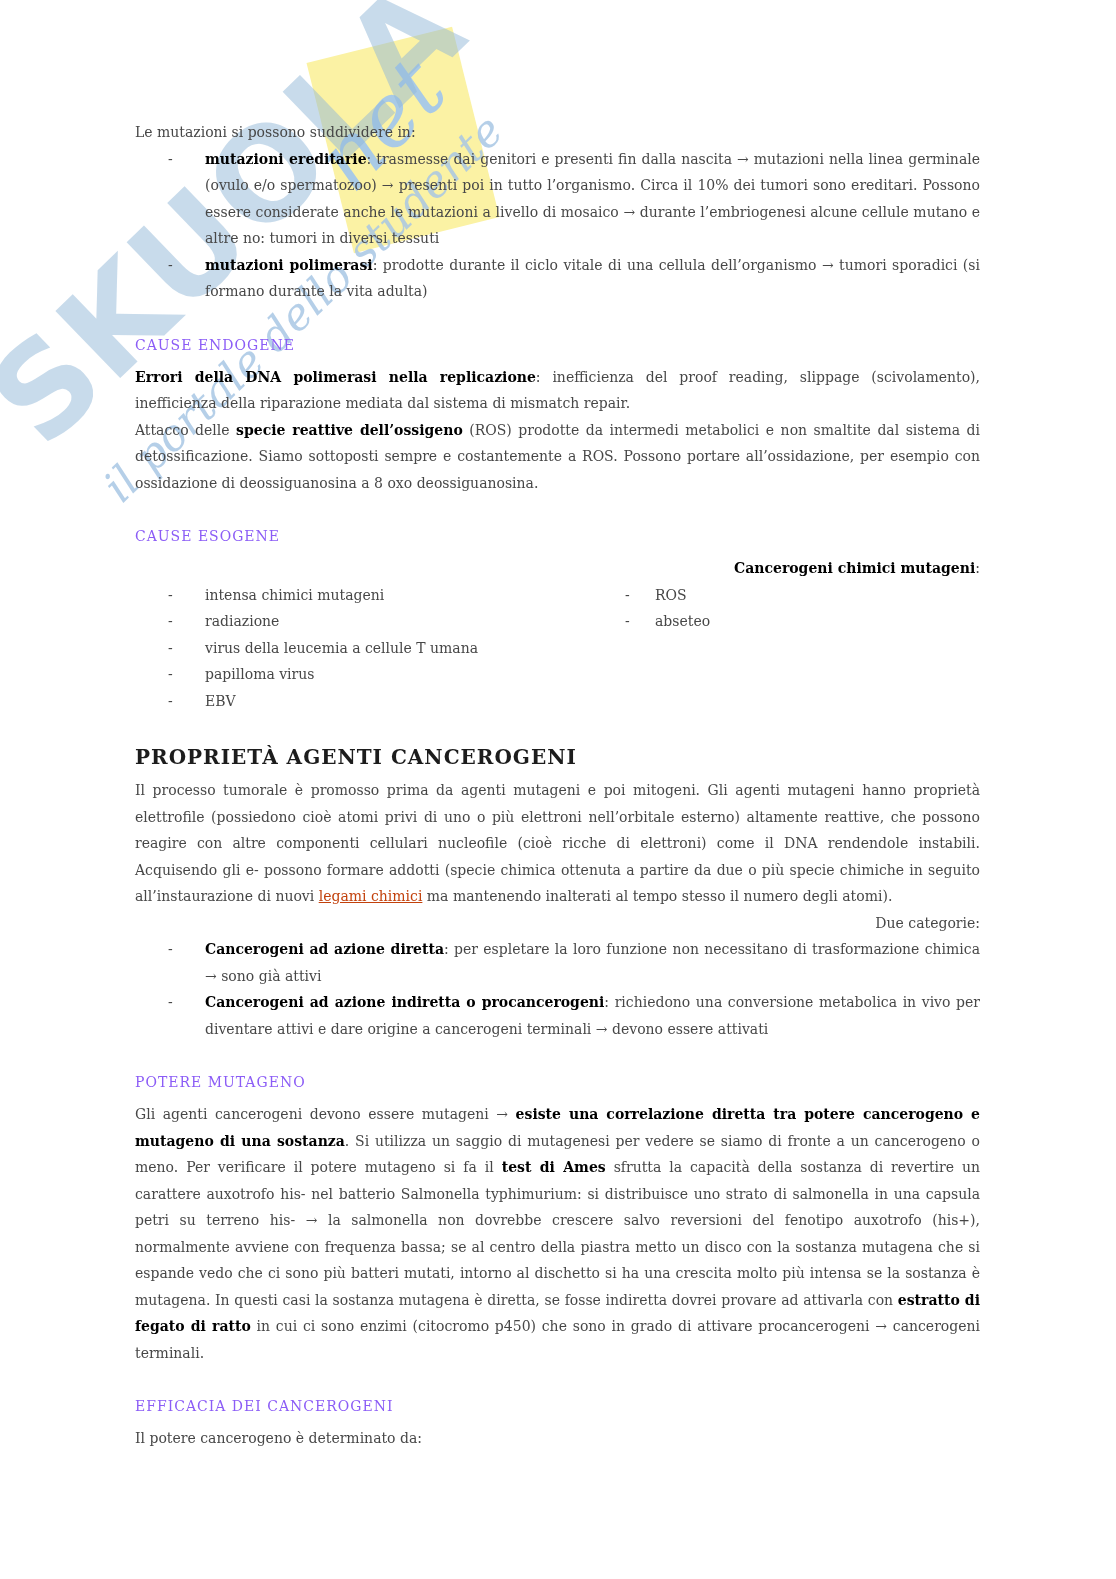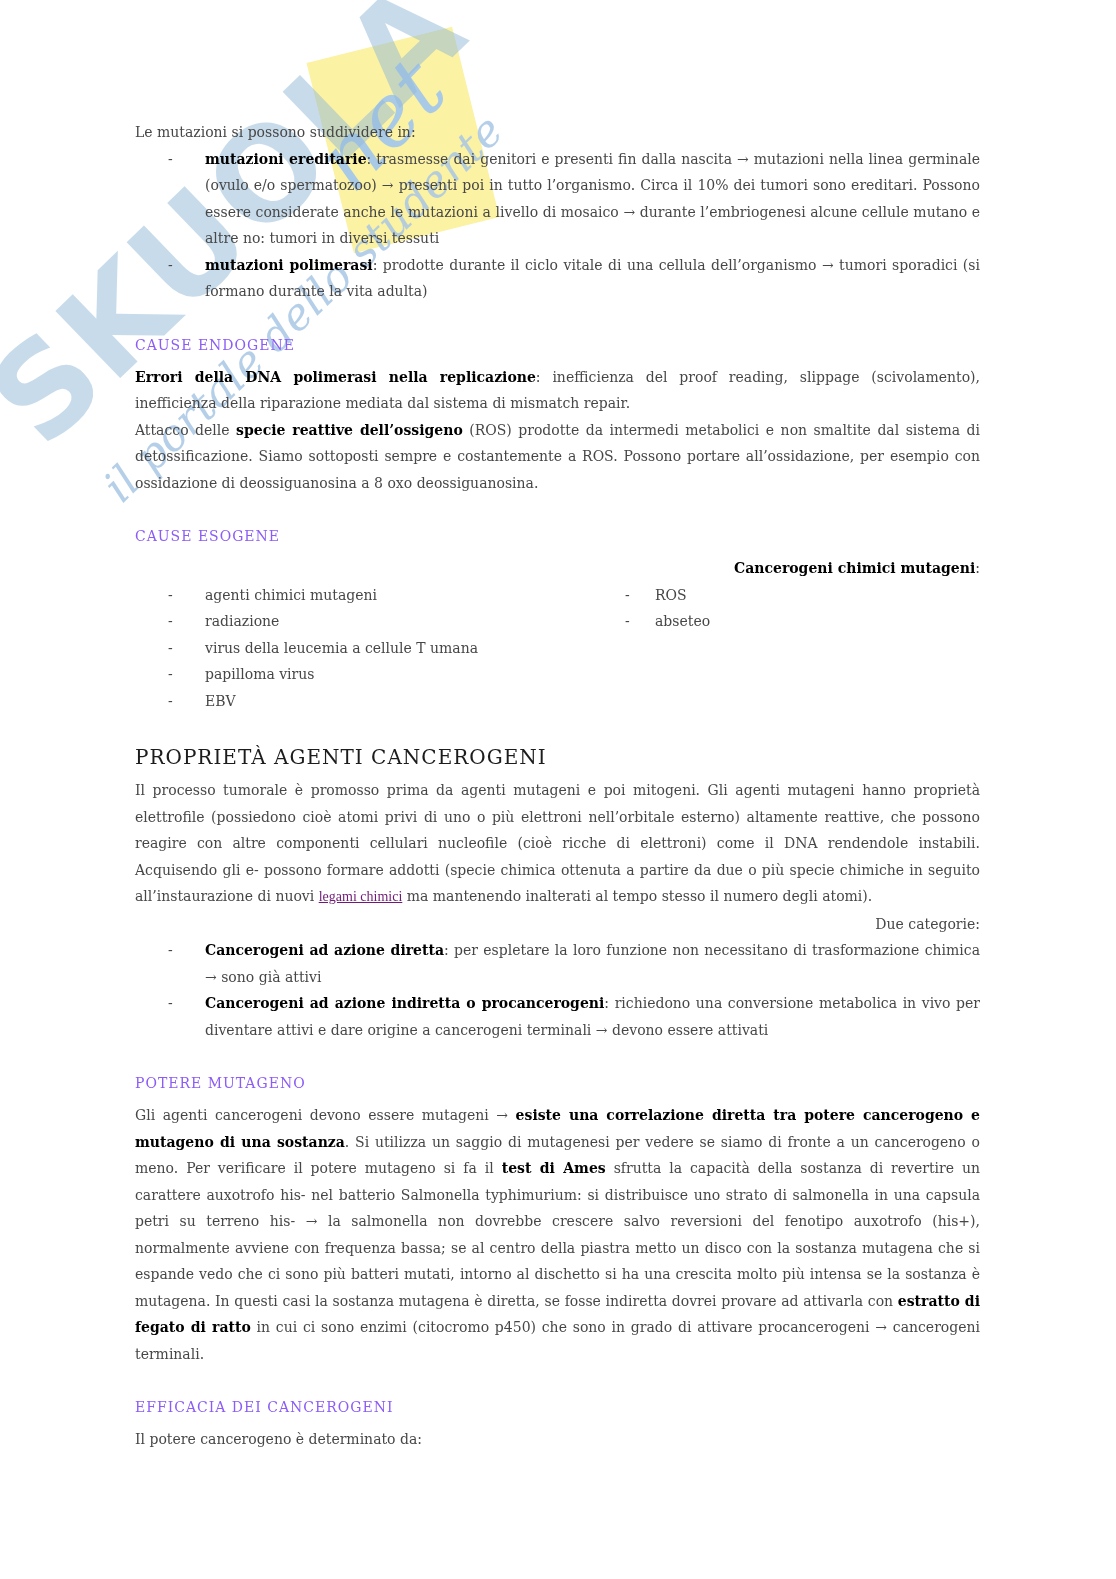--- a/index.html
+++ b/index.html
@@ -43,30 +43,30 @@
   .content { position:relative; z-index:1; padding:119px 136px 0 135px; }
   p { margin:0;text-align:right; }
   .para { text-align:justify; }
   b, .bold { color:#000000; font-weight:bold; }
   .h-small {
     font-size:14px; line-height:27px; letter-spacing:1px;
     color:#8b5cf6; font-weight:normal; margin:27px 0 5px 0;
   }
   .h-big {
     font-size:20px; line-height:28px; letter-spacing:1px;
-    color:#1c1c1c; font-weight:normal; margin:29px 0 6px 0;
+    color:#1c1c1c; font-weight:bold; margin:29px 0 6px 0;
   }
   .bullet { display:flex; }
   .dash { flex:0 0 70px; width:70px; padding-left:33px; box-sizing:border-box; }
   .btext { flex:1; text-align:justify; }
   .row2 { display:flex; }
   .row2 .left { flex:0 0 490px; display:flex; }
   .row2 .right { flex:1; display:flex; }
   .dash-r { flex:0 0 30px; width:30px; box-sizing:border-box; }
-  a.doclink { color:#701a75; text-decoration:underline;font-family:Liberation Serif, serif; }
+  a.doclink { color:#c2410c; text-decoration:underline; }
 </style>
 </head>
 <body>
 
 <div class="page">
 
   <div class="watermark">
     <div class="wm-netbox">
       <span class="wm-net">net</span>
     </div>
@@ -90,21 +90,21 @@
     <h2 class="h-small">CAUSE ENDOGENE</h2>
     <p class="para"><b>Errori della DNA polimerasi nella replicazione</b><span>: inefficienza del proof reading, slippage (scivolamento), inefficienza della riparazione mediata dal sistema di mismatch repair.</span></p>
     <p class="para"><span>Attacco delle </span><b>specie reattive dell’ossigeno</b><span> (ROS) prodotte da intermedi metabolici e non smaltite dal sistema di detossificazione. Siamo sottoposti sempre e costantemente a ROS. Possono portare all’ossidazione, per esempio con ossidazione di deossiguanosina a 8 oxo deossiguanosina.</span></p>
 
     <h2 class="h-small">CAUSE ESOGENE</h2>
 
     <p><b>Cancerogeni chimici mutageni</b><span>:</span></p>
     <div class="row2">
       <div class="left">
         <span class="dash">-</span>
-        <p>agenti chimici mutageni</p>
+        <p>intensa chimici mutageni</p>
       </div>
       <div class="right">
         <span class="dash-r">-</span>
         <p>ROS</p>
       </div>
     </div>
 
     <div class="row2">
       <div class="left">
         <span class="dash">-</span>

